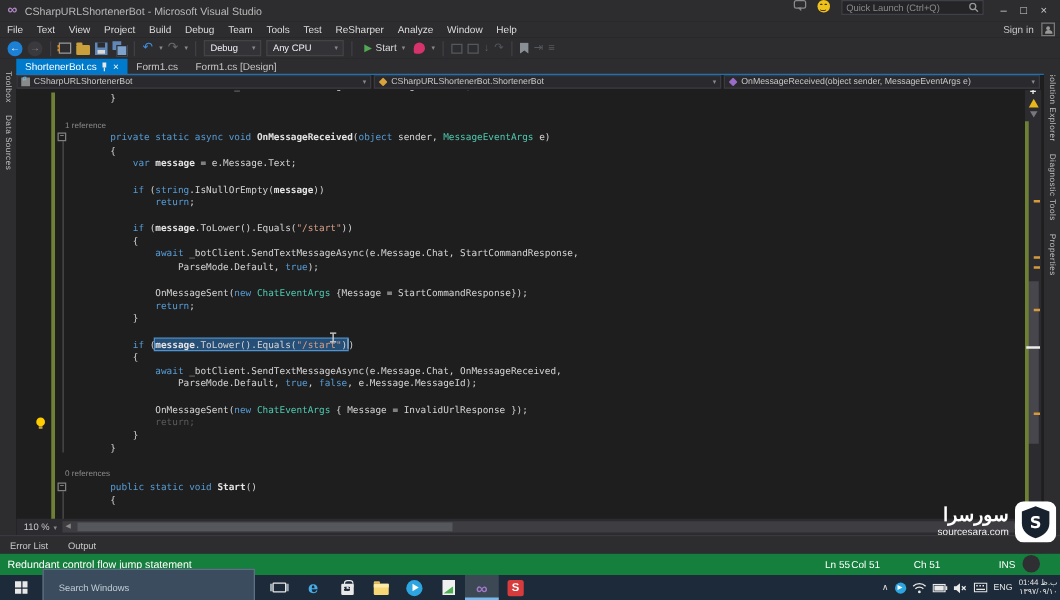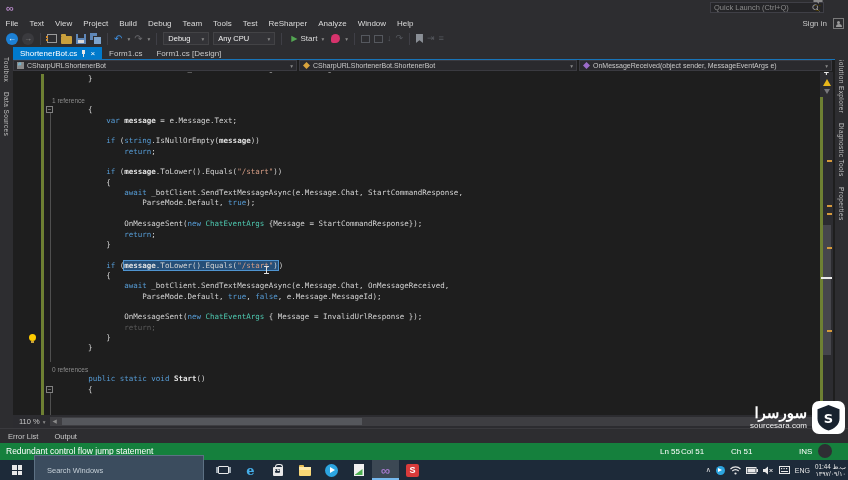--- a/index.html
+++ b/index.html
@@ -4,21 +4,21 @@
 <style>
   html,body{margin:0;padding:0;background:#000;}
   *{box-sizing:border-box;}
   .screen{position:relative;width:848px;height:480px;background:#1e1e1e;overflow:hidden;
           font-family:"Liberation Sans",sans-serif;color:#ccc;}
 
   
   .titlebar{position:absolute;left:0;top:0;width:848px;height:17px;background:#2d2d30;display:flex;align-items:center;}
   .vs-logo{color:#b487c6;font-weight:bold;font-size:11px;line-height:11px;margin:0 6px 0 6px;}
   .win-title{font-size:8.5px;color:#b9b9b9;}
-  .title-right{position:absolute;right:16px;top:0;height:17px;display:flex;align-items:flex-end;flex-direction:column;}
+  .title-right{position:absolute;right:5px;top:0;height:17px;display:flex;align-items:flex-start;}
   .fb-bubble{width:10px;height:7px;border:1px solid #8a8a8a;border-radius:2px;position:relative;margin-right:9px;}
   .fb-bubble::after{content:"";position:absolute;left:2px;bottom:-3px;border-left:3px solid transparent;border-top:3px solid #8a8a8a;}
   .smiley{width:10px;height:10px;border-radius:50%;background:#efc11d;position:relative;margin-right:9px;}
   .smiley::before{content:"";position:absolute;left:2.2px;top:2.8px;width:1.6px;height:1.6px;border-radius:50%;
                   background:#4a3a00;box-shadow:3.6px 0 0 #4a3a00;}
   .smiley::after{content:"";position:absolute;left:2.4px;top:4.6px;width:5px;height:3px;border-bottom:1.2px solid #4a3a00;border-radius:0 0 50% 50%;}
   .quick-launch{width:114px;height:12px;border:1px solid #3f3f46;background:#252528;display:flex;align-items:center;
                 padding:0 3px;margin-right:8px;}
   .quick-launch span{flex:1;font-size:7.5px;color:#8a8a8a;white-space:nowrap;overflow:hidden;}
   .winbtn{width:16px;height:15px;display:flex;align-items:center;justify-content:center;font-size:9px;color:#d0d0d0;}
@@ -177,20 +177,21 @@
   .eng{font-size:7px;color:#e8e8e8;}
   .clock{text-align:right;color:#e8e8e8;font-size:6.3px;line-height:7.5px;white-space:nowrap;}
 </style>
 </head>
 <body>
 
 <div class="screen">
 
   <div class="titlebar">
     <span class="vs-logo">∞</span>
+    <span class="win-title">CSharpURLShortenerBot - Microsoft Visual Studio</span>
     <div class="title-right">
       <span class="fb-bubble"></span>
       <span class="smiley"></span>
       <div class="quick-launch">
         <span>Quick Launch (Ctrl+Q)</span>
         <svg width="8" height="8" viewBox="0 0 8 8">
           <circle cx="3.2" cy="3.2" r="2.4" fill="none" stroke="#9a9a9a" stroke-width="1"></circle>
           <line x1="5" y1="5" x2="7.4" y2="7.4" stroke="#9a9a9a" stroke-width="1"></line>
         </svg>
       </div>
@@ -321,20 +322,21 @@
     <div class="collapse-box" style="top:46px">−</div>
     <div class="collapse-box" style="top:326px">−</div>
     <div class="lightbulb" style="top:274px"></div>
     <div class="ibeam"></div>
 
     <div class="code" id="code-lines">
         <div class="cline"><span class="tk-p">                              _botClient.OnMessage += OnMessageReceived;</span></div>
         <div class="cline"><span class="tk-p">        }</span></div>
         <div class="cline"></div>
         <div class="codelens">1 reference</div>
+        <div class="cline"><span class="tk-p">        </span><span class="tk-k">private static async void </span><span class="tk-m">OnMessageReceived</span><span class="tk-p">(</span><span class="tk-k">object</span><span class="tk-p"> sender, </span><span class="tk-ty">MessageEventArgs</span><span class="tk-p"> e)</span></div>
         <div class="cline"><span class="tk-p">        {</span></div>
         <div class="cline"><span class="tk-p">            </span><span class="tk-k">var </span><span class="tk-m">message</span><span class="tk-p"> = e.Message.Text;</span></div>
         <div class="cline"></div>
         <div class="cline"><span class="tk-p">            </span><span class="tk-k">if</span><span class="tk-p"> (</span><span class="tk-k">string</span><span class="tk-p">.IsNullOrEmpty(</span><span class="tk-m">message</span><span class="tk-p">))</span></div>
         <div class="cline"><span class="tk-p">                </span><span class="tk-k">return</span><span class="tk-p">;</span></div>
         <div class="cline"></div>
         <div class="cline"><span class="tk-p">            </span><span class="tk-k">if</span><span class="tk-p"> (</span><span class="tk-m">message</span><span class="tk-p">.ToLower().Equals(</span><span class="tk-s">"/start"</span><span class="tk-p">))</span></div>
         <div class="cline"><span class="tk-p">            {</span></div>
         <div class="cline"><span class="tk-p">                </span><span class="tk-k">await</span><span class="tk-p"> _botClient.SendTextMessageAsync(e.Message.Chat, StartCommandResponse,</span></div>
         <div class="cline"><span class="tk-p">                    ParseMode.Default, </span><span class="tk-k">true</span><span class="tk-p">);</span></div>

